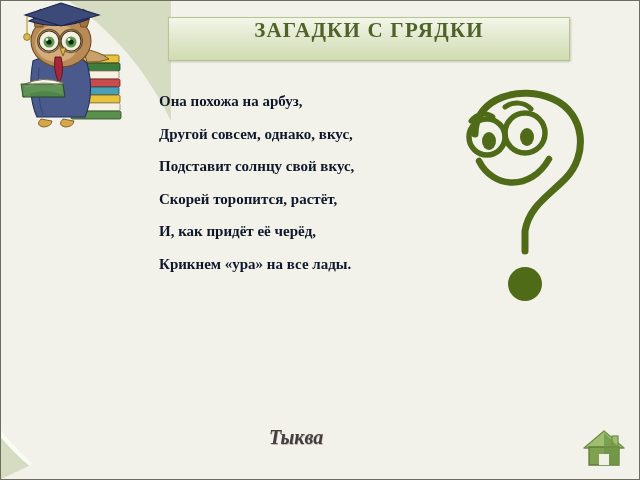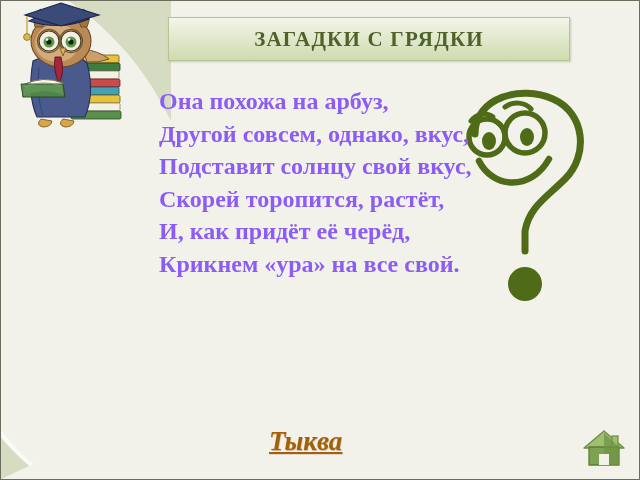--- a/index.html
+++ b/index.html
@@ -73,21 +73,21 @@
   .title-banner {
     position: absolute;
     left: 167px;
     top: 16px;
     width: 400px;
     height: 42px;
     background: linear-gradient(to bottom, #f3f6e9 0%, #e2e9cf 45%, #cfdbb0 100%);
     border: 1px solid #b7c392;
     box-shadow: 1px 1px 2px rgba(120,130,95,0.35);
     display: flex;
-    align-items: center;
+    align-items: flex-start;
     justify-content: center;
     z-index: 5;
   }
   .title-banner .title-text {
     color: #4f6228;
     font-size: 21px;
     font-weight: bold;
     letter-spacing: 1.2px;
     font-family: "Liberation Serif", "DejaVu Serif", serif;
     white-space: nowrap;
@@ -105,41 +105,40 @@
 
   
   .riddle {
     position: absolute;
     left: 158px;
     top: 84px;
     width: 330px;
     z-index: 6;
   }
   .riddle .line {
-    color: #8b5cf6;
-    font-size: 24px;
+    color: #0f172a;
+    font-size: 15px;
     font-weight: bold;
     line-height: 32.5px;
     font-family: "Liberation Serif", "DejaVu Serif", serif;
     white-space: normal;
   }
 
   
   .answer {
     position: absolute;
     left: 268px;
     top: 425px;
     z-index: 7;
-    color: #a16207;
-    font-size: 27px;
+    color: #404040;
+    font-size: 20px;
     font-style: italic;
     font-weight: bold;
     font-family: "Liberation Serif", "DejaVu Serif", serif;
     text-shadow: 0.5px 0.5px 0 rgba(120,0,0,0.25);
-    text-decoration: underline;
   }
 
   
   .home-btn {
     position: absolute;
     right: 12px;
     bottom: 10px;
     width: 46px;
     height: 42px;
     z-index: 8;
@@ -241,21 +240,21 @@
       <circle cx="72" cy="205" r="17" fill="#4f6b17"></circle>
     </svg>
   </div>
 
   <div class="riddle">
     <div class="line">Она похожа на арбуз,</div>
     <div class="line">Другой совсем, однако, вкус,</div>
     <div class="line">Подставит солнцу свой вкус,</div>
     <div class="line">Скорей торопится, растёт,</div>
     <div class="line">И, как придёт её черёд,</div>
-    <div class="line">Крикнем «ура» на все свой.</div>
+    <div class="line">Крикнем «ура» на все лады.</div>
   </div>
 
   <div class="answer">Тыква</div>
 
   <div class="home-btn">
     <svg viewBox="0 0 46 42" width="46" height="42" xmlns="http://www.w3.org/2000/svg">
 
       <path d="M3 21 L23 4 L43 21 Z" fill="#9fbf70" stroke="#6f8c48" stroke-width="1.3" stroke-linejoin="round"></path>
 
       <rect x="31" y="9" width="6" height="11" fill="#9fbf70" stroke="#6f8c48" stroke-width="1.2"></rect>

